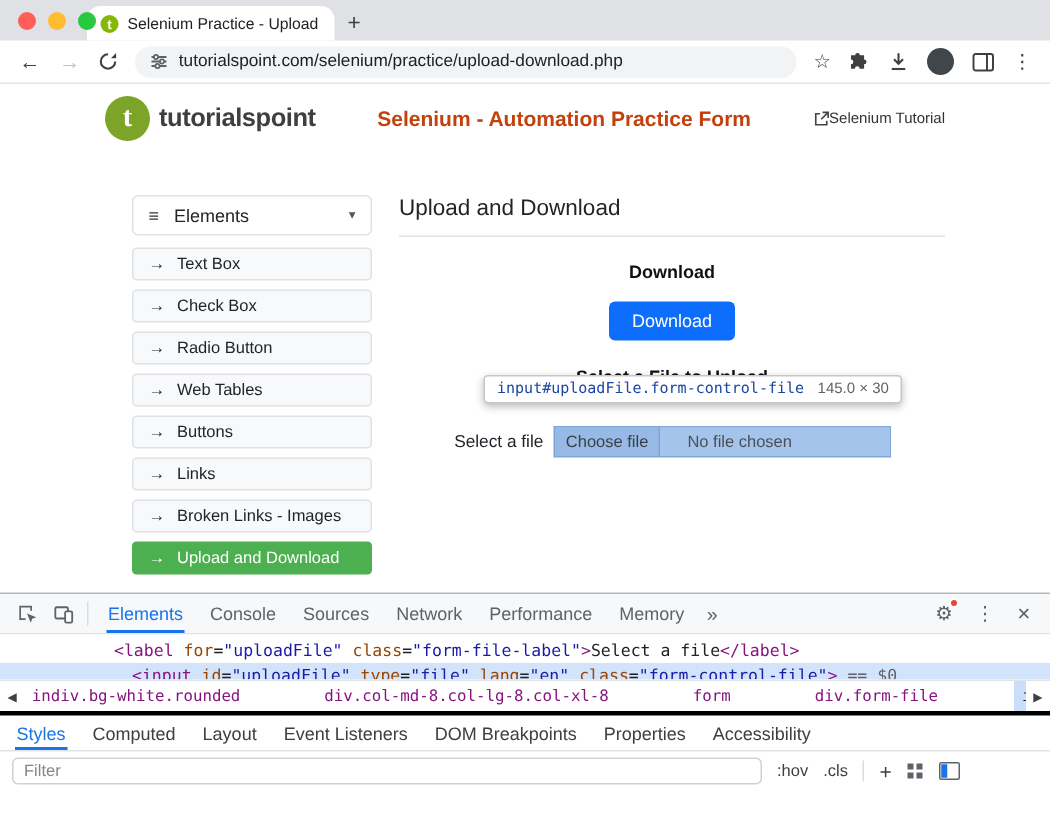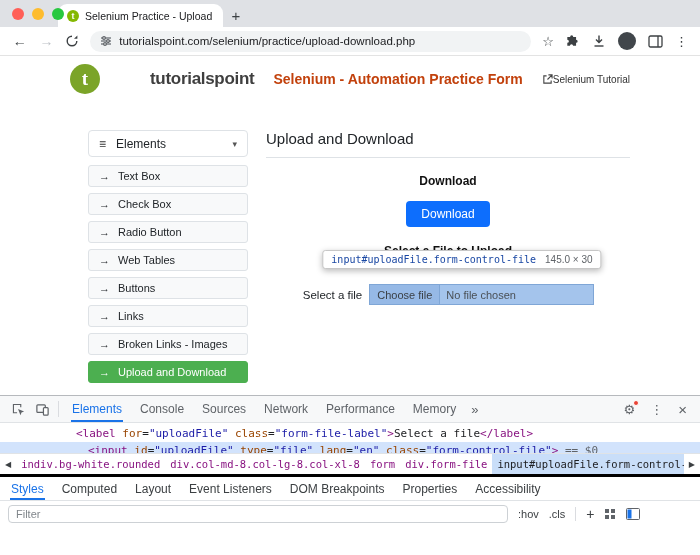--- a/index.html
+++ b/index.html
@@ -26,21 +26,21 @@
   .bar-right{display:flex;align-items:center;gap:12px;margin-left:auto;}
   .star{font-size:13px;color:#3c4043;cursor:pointer;}
   .avatar{width:18px;height:18px;border-radius:50%;background:#41464b;cursor:pointer;}
   .kebab{font-size:13px;color:#3c4043;cursor:pointer;}
 
   
   .page{height:339px;background:#fff;overflow:hidden;flex:none;}
   .page-header{height:46px;display:flex;align-items:center;padding:0 70px;}
   .logo{display:flex;align-items:center;gap:6px;}
   .logo-circle{width:30px;height:30px;border-radius:50%;background:#7ba428;color:#fff;display:flex;align-items:center;justify-content:center;font-size:19px;font-weight:bold;font-family:"Liberation Serif","DejaVu Serif",serif;}
-  .brand{font-size:17px;font-weight:bold;color:#3f3f3f;letter-spacing:-0.3px;margin-left:44px;}
+  .brand{font-size:17px;font-weight:bold;color:#3f3f3f;letter-spacing:-0.3px;}
   .page-title{flex:1;text-align:center;font-size:14px;font-weight:bold;color:#c2410c;}
   .header-link{display:flex;align-items:center;gap:0;font-size:10px;color:#333;cursor:pointer;}
 
   .page-body{display:flex;padding:28px 70px 0 88px;gap:18px;}
   .sidebar{width:160px;flex:none;}
   .sidebar-header{border:1px solid #dee2e6;border-radius:4px;height:27px;display:flex;align-items:center;padding:0 10px;font-size:12px;color:#212529;cursor:pointer;}
   .menu-glyph{margin-right:10px;font-size:12px;color:#333;}
   .chev{margin-left:auto;font-size:9px;color:#555;}
   .side-item{height:22px;background:#f8f9fa;border:1px solid #dee2e6;border-radius:3px;margin-top:6px;display:flex;align-items:center;gap:8px;padding:0 10px;font-size:11px;color:#212529;cursor:pointer;}
   .side-item:first-of-type{margin-top:8px;}
@@ -54,21 +54,21 @@
   .dl-btn{margin-top:13px;display:inline-block;background:#0d6efd;color:#fff;font-size:12px;border:none;border-radius:4px;padding:6px 15px;cursor:pointer;}
   .upload-area{position:relative;margin-top:17px;}
   .ul-heading{font-size:12px;font-weight:bold;color:#111;}
   .tooltip{position:absolute;top:6px;left:50%;transform:translateX(-45%);background:#fff;border:1px solid #c7c7c7;border-radius:3px;box-shadow:0 2px 6px rgba(0,0,0,.28);padding:3px 8px;white-space:nowrap;display:flex;gap:9px;align-items:center;z-index:3;}
   .tooltip .sel{font-family:"DejaVu Sans Mono","Liberation Mono",monospace;font-size:10px;color:#1947a3;}
   .tooltip .dims{font-size:10px;color:#5f6368;}
   .file-row{margin-top:27px;display:flex;align-items:center;justify-content:center;gap:8px;}
   .file-label{font-size:11.5px;color:#212529;}
   .file-input{width:223px;height:19px;background:#a4c4ec;display:flex;align-items:center;outline:1px solid #7fa6d6;cursor:pointer;}
   .choose-btn{height:100%;display:flex;align-items:center;padding:0 7px;background:#96b9e6;border-right:1px solid #7fa6d6;font-size:11px;color:#3a3f44;}
-  .file-status{font-size:11px;color:#4a5056;padding-left:6px;}
+  .file-status{font-size:11px;color:#4a5056;padding-left:18px;}
 
   
   .devtools{height:160px;border-top:1px solid #b6b9bd;display:flex;flex-direction:column;background:#fff;flex:none;}
   .dt-toolbar{height:27px;flex:none;display:flex;align-items:center;background:#f7f8f9;border-bottom:1px solid #e0e3e6;padding-left:6px;}
   .dt-icon{width:24px;height:100%;display:flex;align-items:center;justify-content:center;cursor:pointer;}
   .dt-sep{width:1px;height:16px;background:#dadce0;margin:0 4px;}
   .dt-tabs{display:flex;height:100%;}
   .dt-tab{padding:0 9px;display:flex;align-items:center;font-size:12px;color:#5f6368;position:relative;cursor:pointer;white-space:nowrap;}
   .dt-tab.active{color:#1a73e8;}
   .dt-tab.active::after{content:"";position:absolute;left:8px;right:8px;bottom:0;height:2px;background:#1a73e8;}
@@ -80,21 +80,21 @@
   .close-icon{font-size:15px;color:#5f6368;cursor:pointer;}
 
   .dom-tree{flex:1;font-family:"DejaVu Sans Mono","Liberation Mono",monospace;font-size:11px;line-height:17px;padding-top:2px;overflow:hidden;background:#fff;}
   .code-line{white-space:pre;cursor:pointer;}
   .code-line.selected{background:#d2e3fc;}
   .tk-tag{color:#881280}.tk-attr{color:#994500}.tk-val{color:#1a1aa6}
   .tk-text{color:#202124}.tk-meta{color:#5f6368}.tk-p{color:#202124}
 
   .crumb-bar{height:21px;flex:none;border-top:1px solid #e0e3e6;display:flex;align-items:center;background:#fff;}
   .crumb-arrow{font-size:8px;color:#3c4043;padding:0 5px;cursor:pointer;}
-  .crumb-list{display:flex;flex:1;overflow:hidden;height:100%;}
+  .crumb-list{display:flex;flex:1;overflow:hidden;height:100%;gap:46px;}
   .crumb{font-family:"DejaVu Sans Mono","Liberation Mono",monospace;font-size:10.5px;color:#881280;padding:0 5px;white-space:nowrap;height:100%;display:flex;align-items:center;cursor:pointer;}
   .crumb.selected{background:#c9def9;color:#202124;}
 
   .styles-tabs{height:26px;flex:none;border-top:3px solid #000000;display:flex;align-items:center;padding-left:2px;background:#fff;}
   .styles-tab{padding:0 9px;display:flex;align-items:center;font-size:12px;color:#3c4043;height:100%;position:relative;cursor:pointer;white-space:nowrap;}
   .styles-tab.active{color:#1a73e8;}
   .styles-tab.active::after{content:"";position:absolute;left:8px;right:8px;bottom:0;height:2px;background:#1a73e8;}
 
   .filter-row{height:27px;flex:none;display:flex;align-items:center;gap:10px;padding:0 8px;border-top:1px solid #e0e3e6;background:#fff;}
   .filter-input{flex:1;max-width:500px;height:18px;border:1px solid #cdd1d5;border-radius:4px;font-size:11px;padding:0 7px;color:#202124;outline:none;background:#fff;font-family:inherit;}

